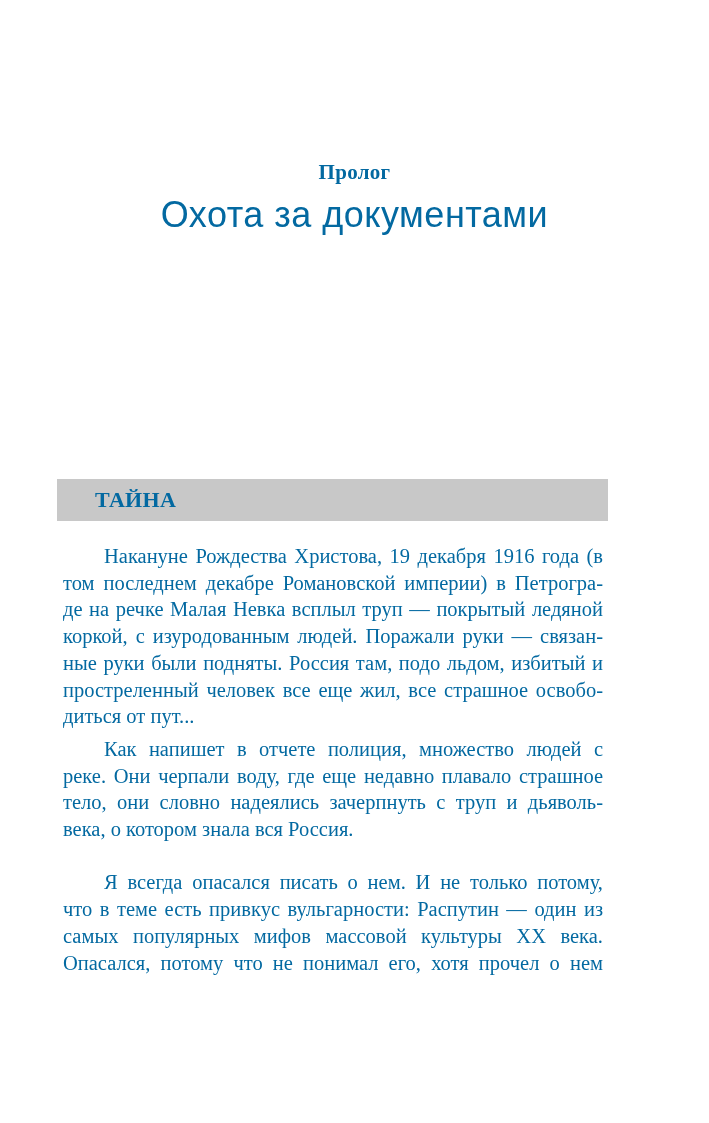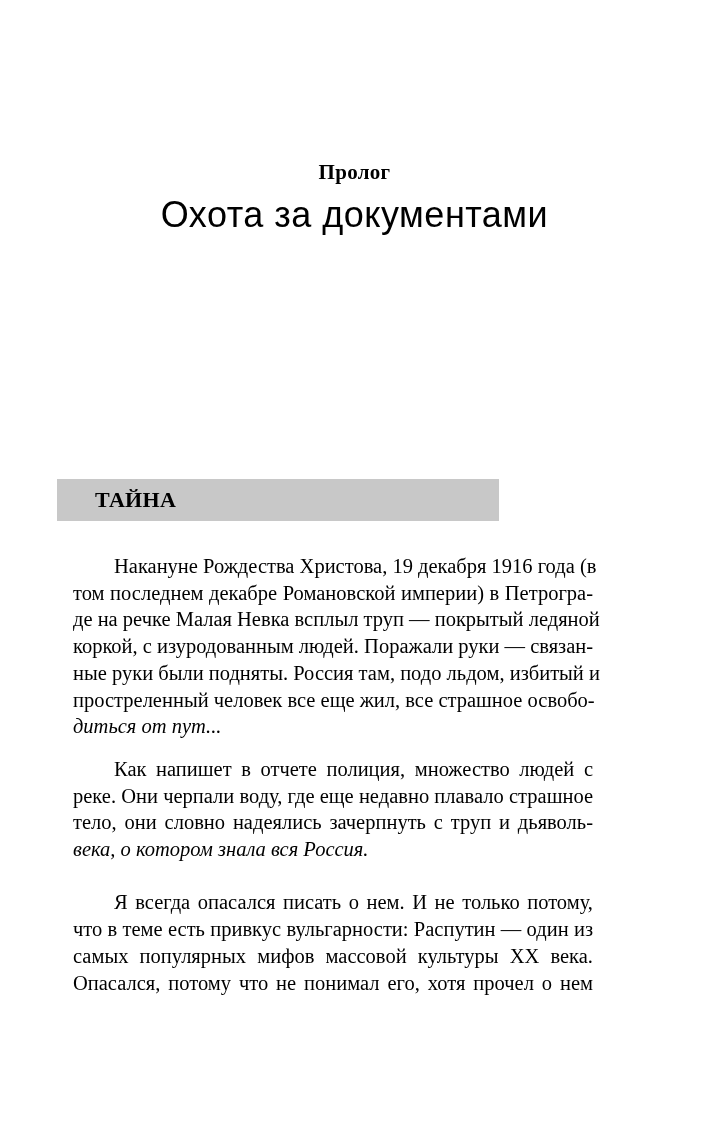--- a/index.html
+++ b/index.html
@@ -30,60 +30,59 @@
     font-family: "Liberation Sans", sans-serif;
     font-weight: 400;
     font-size: 36px;
     line-height: 42px;
     letter-spacing: 0.5px;
   }
   .section-bar {
     position: absolute;
     left: 57px;
     top: 479px;
-    width: 442px;
+    width: 551px;
     height: 42px;
     background: #c8c8c8;
     display: flex;
     align-items: center;
   }
   .section-label {
     padding-left: 38px;
     font-weight: bold;
     font-size: 22px;
     letter-spacing: 0.3px;
   }
   .body-text {
     position: absolute;
     left: 57px;
     top: 537px;
     width: 552px;
     font-size: 20.5px;
     line-height: 26.7px;
   }
-  .paragraph { margin: 16px; }
+  .paragraph { margin: 6px; }
   .paragraph.spaced { margin-top: 26.7px; }
   .bl {
     text-align: justify;
     text-align-last: justify;
     white-space: nowrap;
   }
   .bl.flush {
     text-align: center;
     text-align-last: left;
-    font-style: italic;
   }
   .bl.first {
     text-indent: 41px;
   }
 </style>
 </head>
 <body>
 
-<div class="page" style="background: rgb(255, 255, 255); color: #000000;">
+<div class="page" style="background: rgb(255, 255, 255); color: #0369a1;">
   <div class="kicker">Пролог</div>
   <h1 class="title">Охота за документами</h1>
   <div class="section-bar" style="background: rgb(200, 200, 200);">
     <span class="section-label">ТАЙНА</span>
   </div>
   <div class="body-text">
       <div class="paragraph">
         <div class="bl first">Накануне Рождества Христова, 19 декабря 1916 года (в</div>
         <div class="bl">том последнем декабре Романовской империи) в Петрогра-</div>
         <div class="bl">де на речке Малая Невка всплыл труп — покрытый ледяной</div>

